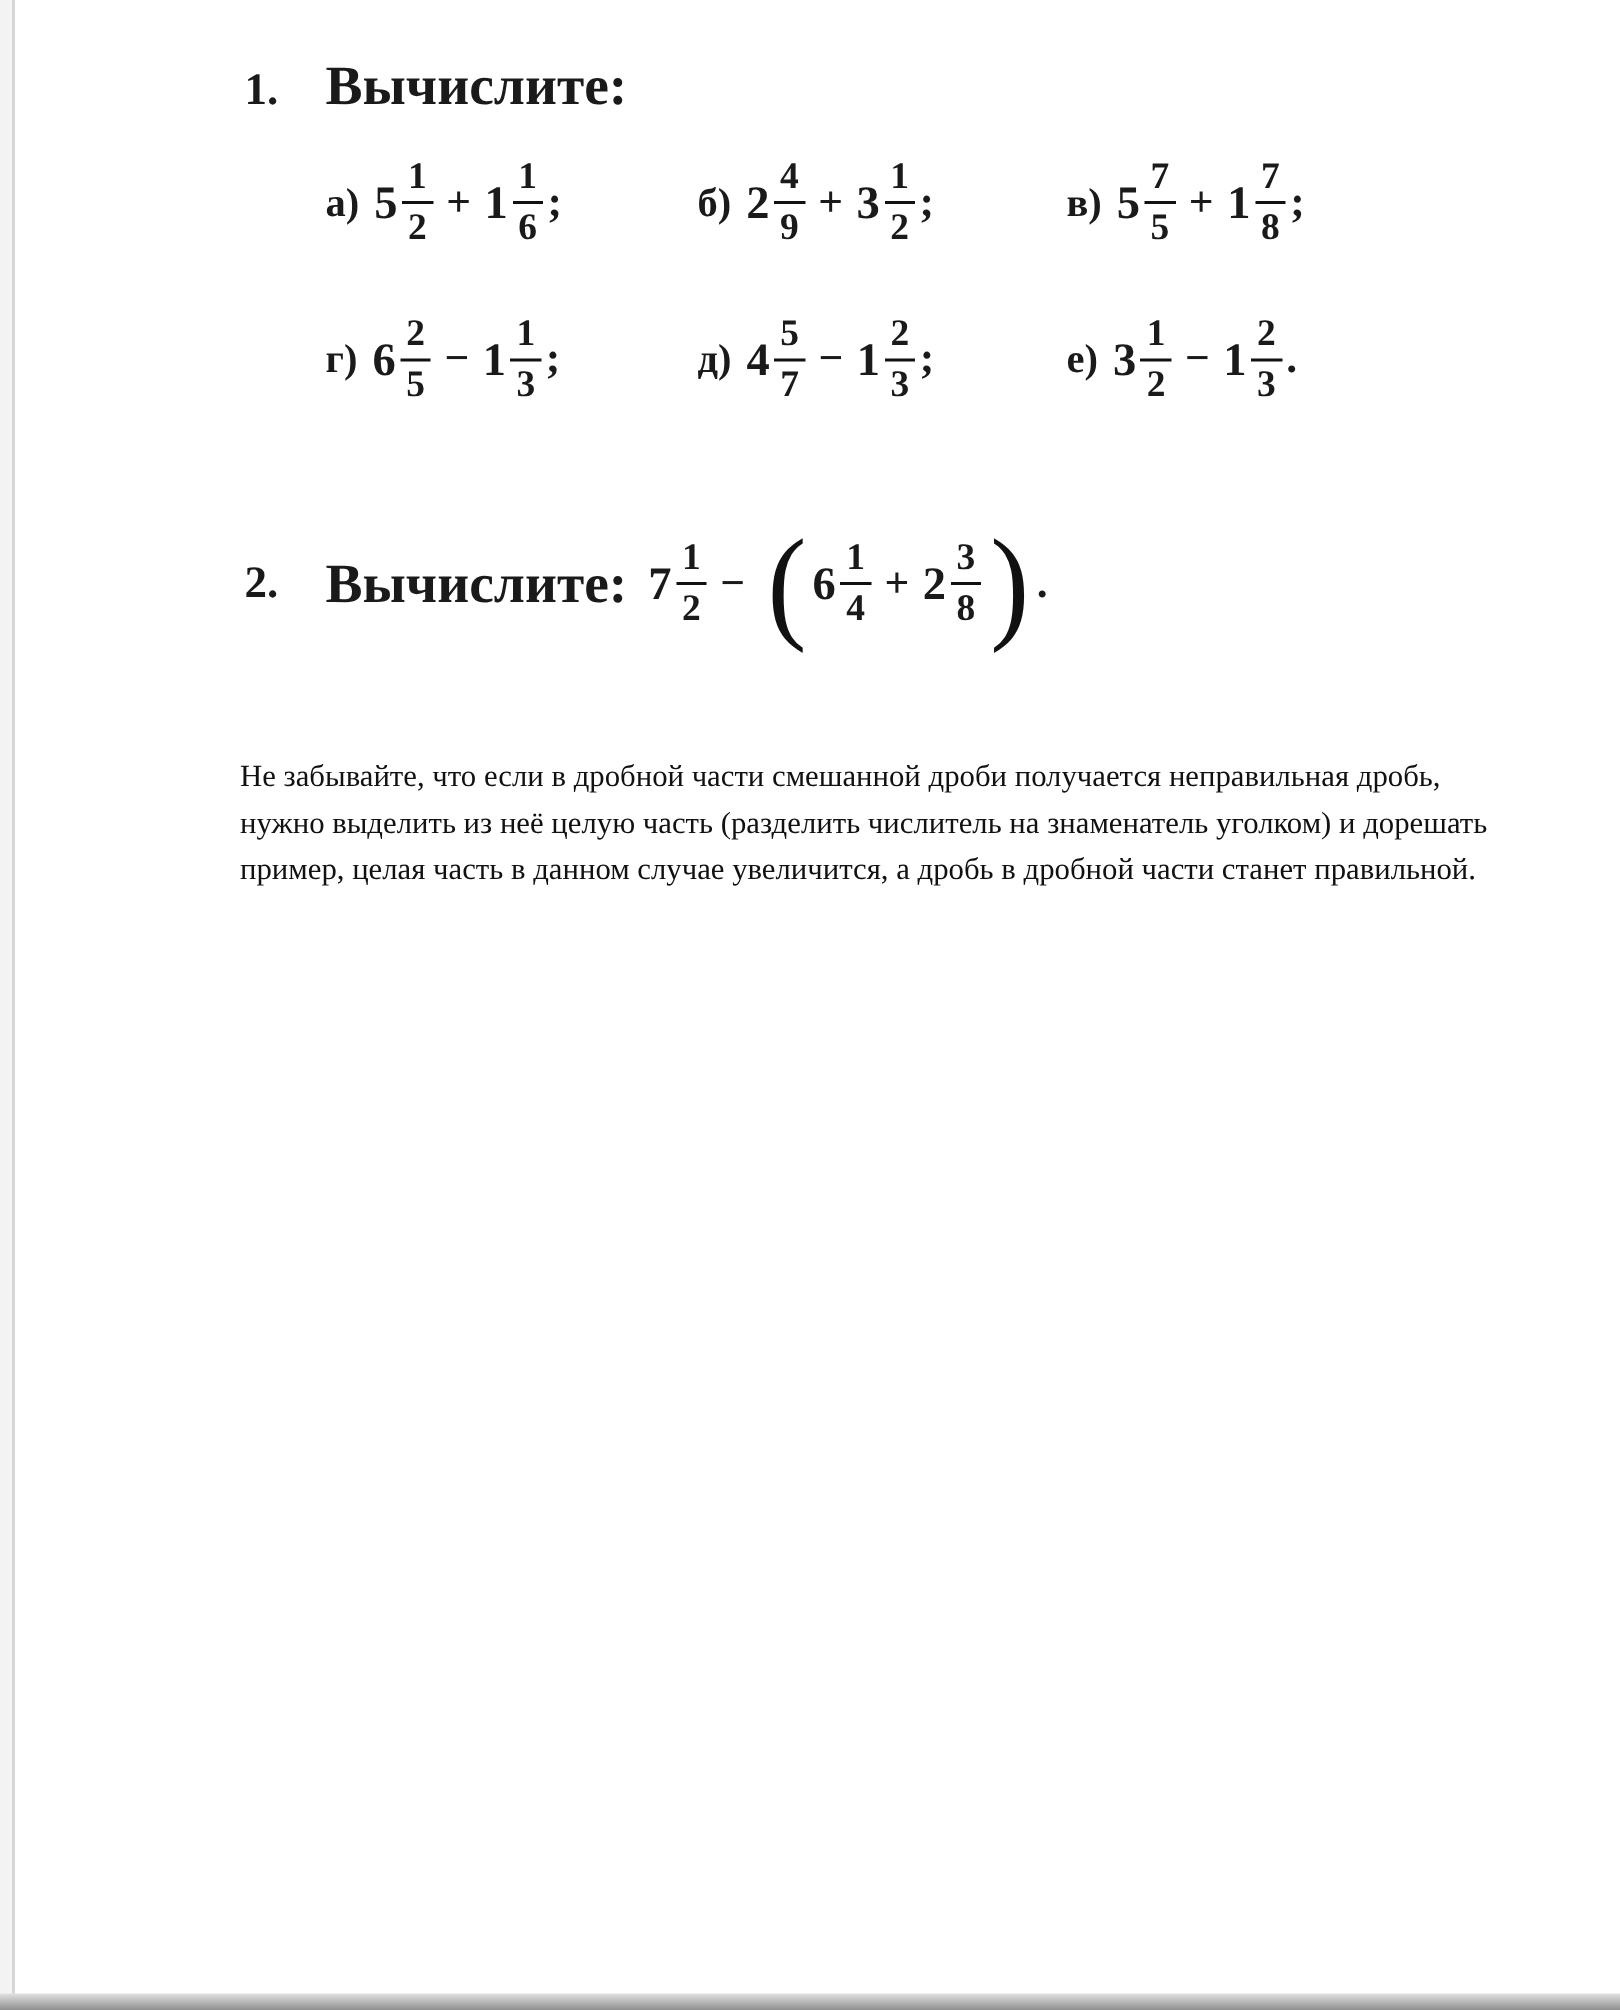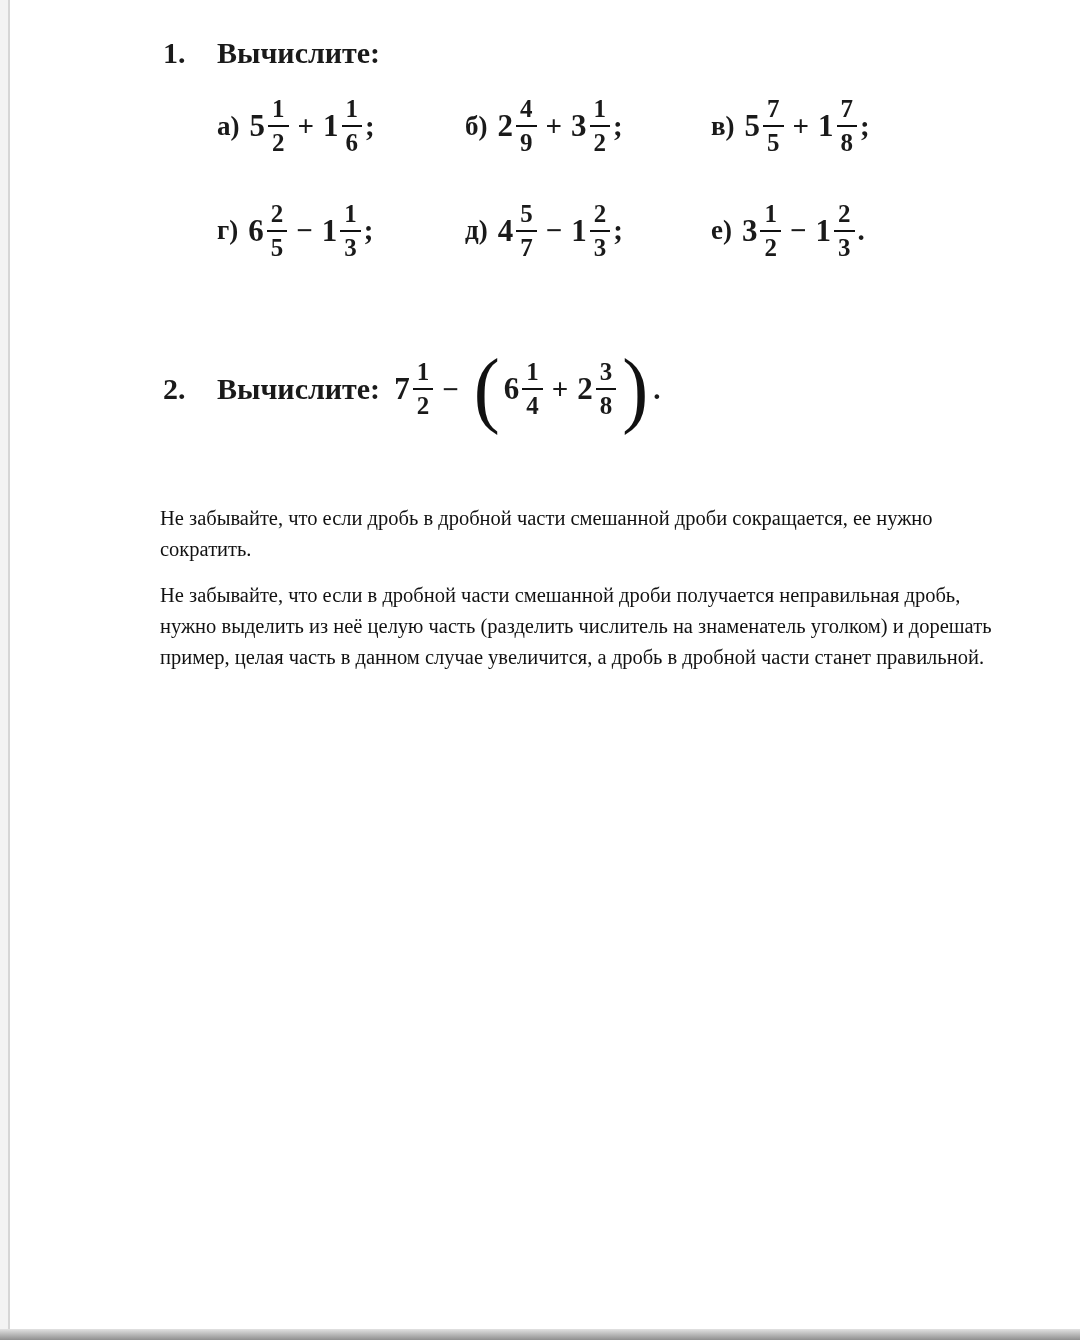--- a/index.html
+++ b/index.html
@@ -31,21 +31,21 @@
 
   
   .problem { position: absolute; }
   #problem1 { top: 36px; left: 163px; }
   #problem2 { top: 350px; left: 163px; display: flex; align-items: center; }
 
   .prob-header { display: flex; align-items: baseline; }
   .prob-num {
     font-weight: bold; font-size: 30px; width: 54px; display: inline-block;
   }
-  .prob-title { font-weight: bold; font-size: 30px; }
+  .prob-title { font-weight: bold; font-size: 37px; }
   #problem2 .prob-title { margin-right: 14px; }
 
   .items-grid {
     display: grid;
     grid-template-columns: 248px 246px auto;
     row-gap: 44px;
     margin: 26px 0 0 54px;
   }
 
   .expr { display: inline-flex; align-items: center; white-space: nowrap; }
@@ -212,18 +212,17 @@
       <span class="frac">
           <span class="num">3</span>
           <span class="den">8</span>
         </span>
       <span class="paren close">)</span>
       <span class="tail">.</span>
     </span>
   </div>
 
   <div id="notes">
-    <p>Не забывайте, что если дробь в дробной части смешанной дроби сокращается, ее нужно сократить.</p>
     <p>Не забывайте, что если в дробной части смешанной дроби получается неправильная дробь, нужно выделить из неё целую часть (разделить числитель на знаменатель уголком) и дорешать пример, целая часть в данном случае увеличится, а дробь в дробной части станет правильной.</p>
   </div>
 
   <div class="bottom-bar"></div>
 </div>
 
 </body></html>

